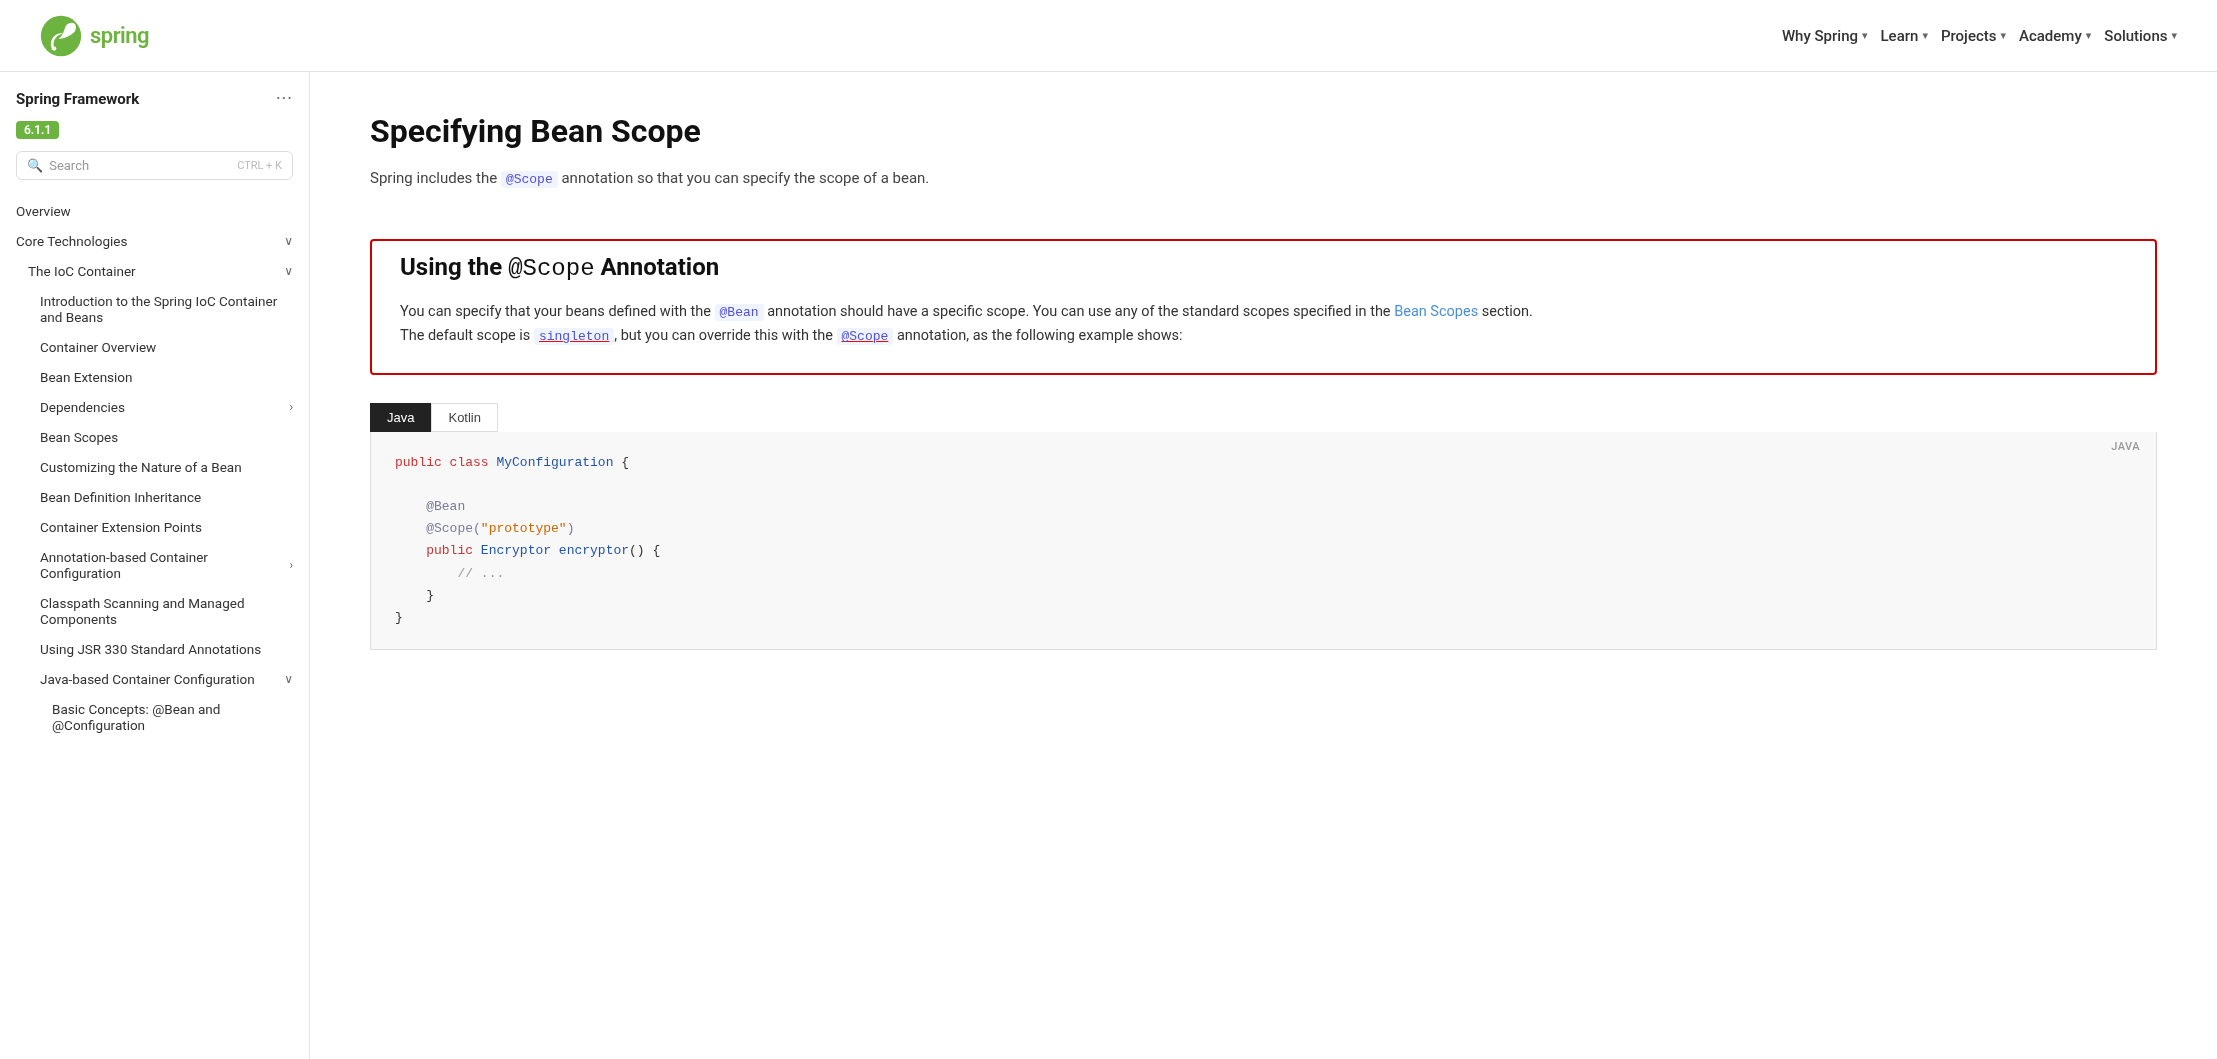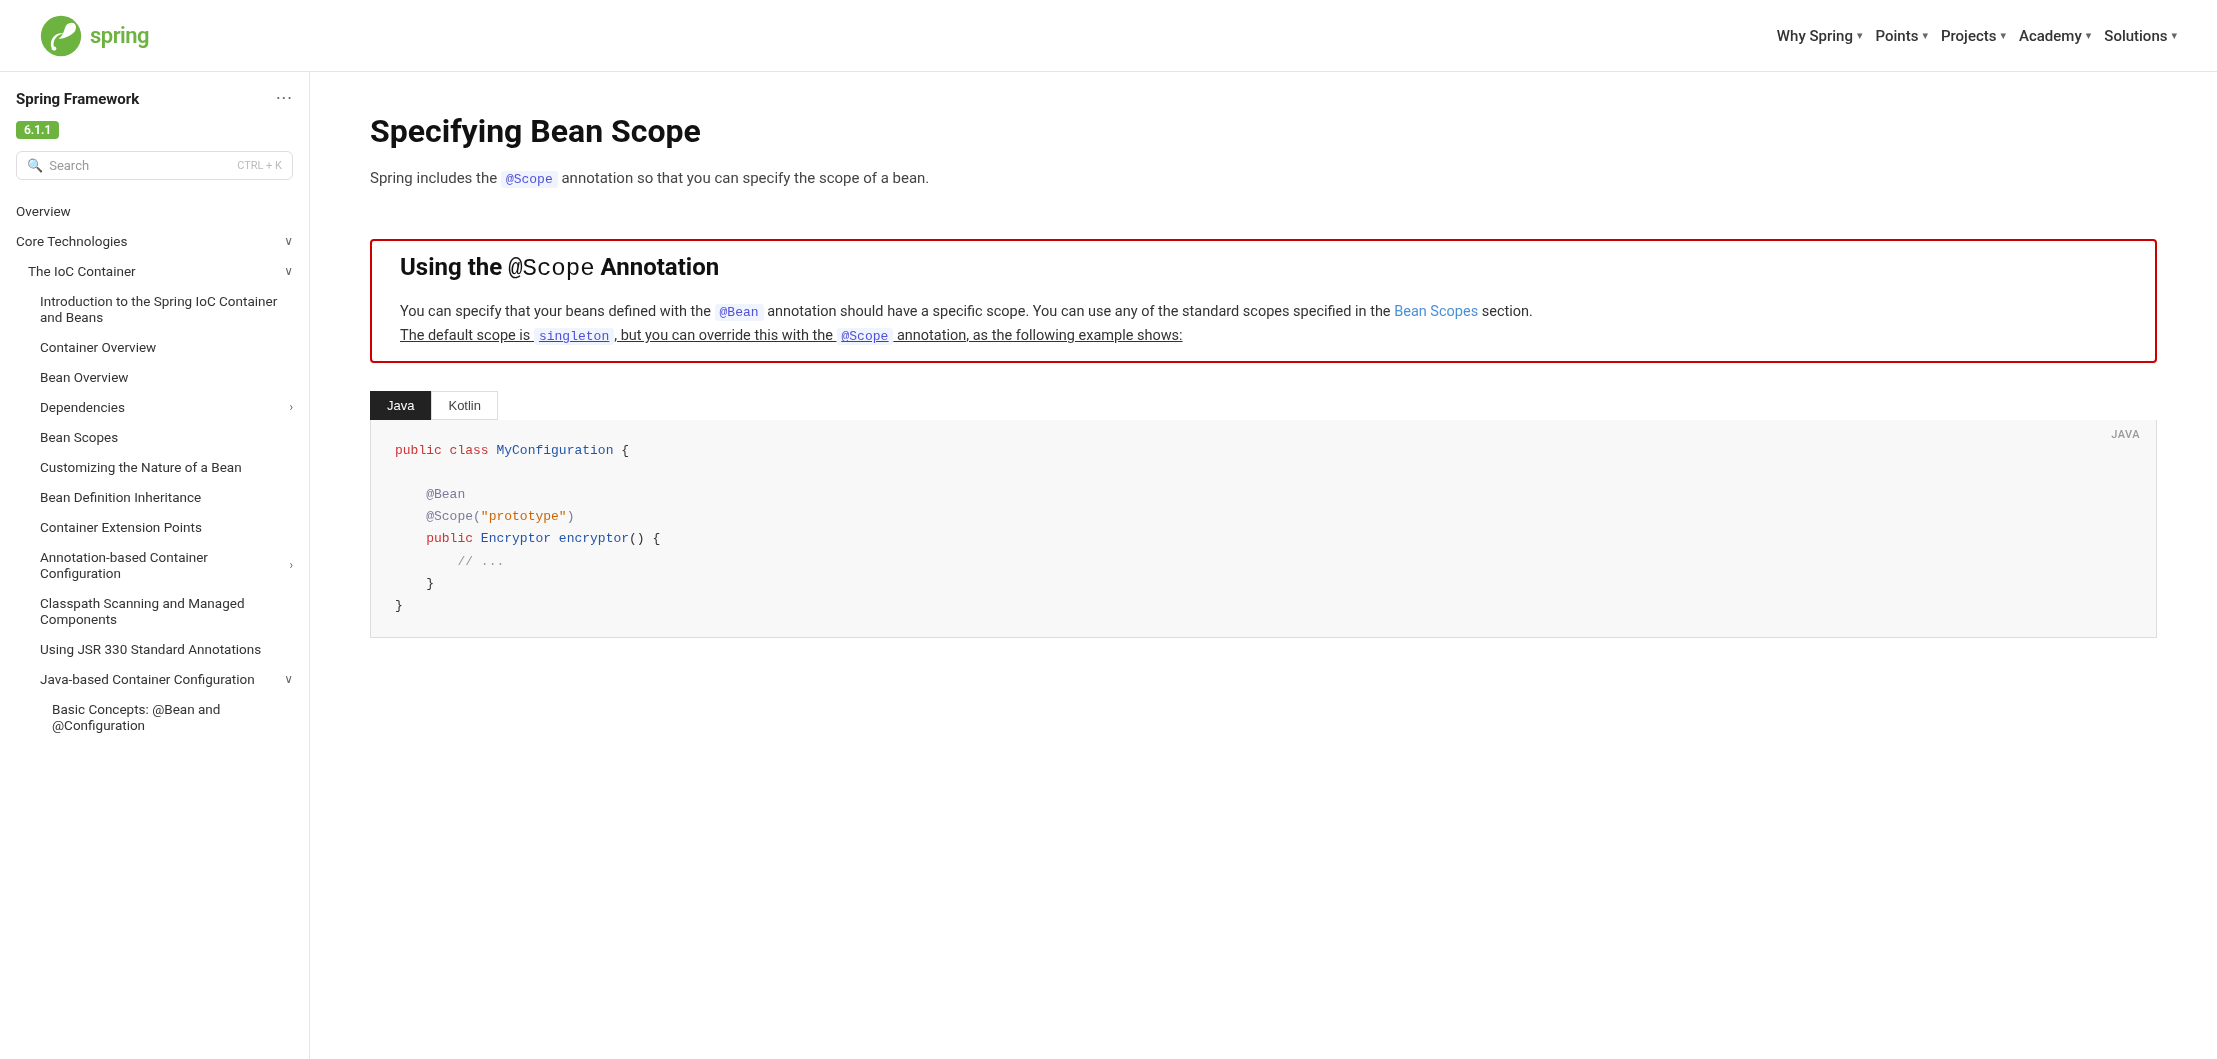--- a/index.html
+++ b/index.html
@@ -160,21 +160,21 @@
     .section-heading .mono {
       font-family: 'Courier New', monospace;
       font-weight: 400;
     }
     .section-para {
       font-size: 14.5px;
       color: #333;
       line-height: 1.7;
       margin-bottom: 0;
     }
-    .section-para:last-child { margin-bottom: 0; text-decoration: underline; }
+    .section-para:last-child { margin-bottom: 12px; }
 
     
     .code-tabs {
       display: flex;
       gap: 0;
       margin-bottom: 0;
     }
     .code-tab {
       padding: 6px 16px;
       font-size: 13px;
@@ -240,21 +240,21 @@
       <circle cx="17" cy="40" r="2.5" fill="white"></circle>
     </svg>
     <span class="spring-text">spring</span>
   </div>
   <nav class="header-nav">
     <div class="nav-item">
       <span>Why Spring</span>
       <span class="chevron">▾</span>
     </div>
     <div class="nav-item">
-      <span>Points</span>
+      <span>Learn</span>
       <span class="chevron">▾</span>
     </div>
     <div class="nav-item">
       <span>Projects</span>
       <span class="chevron">▾</span>
     </div>
     <div class="nav-item">
       <span>Academy</span>
       <span class="chevron">▾</span>
     </div>
@@ -298,21 +298,21 @@
 
       <div class="nav-item-row indent2">
         <span>Introduction to the Spring IoC Container and Beans</span>
       </div>
 
       <div class="nav-item-row indent2">
         <span>Container Overview</span>
       </div>
 
       <div class="nav-item-row indent2">
-        <span>Bean Overview</span>
+        <span>Bean Extension</span>
       </div>
 
       <div class="nav-item-row indent2">
         <span>Dependencies</span>
         <span class="nav-arrow">›</span>
       </div>
 
       <div class="nav-item-row indent2">
         <span>Bean Scopes</span>
       </div>

